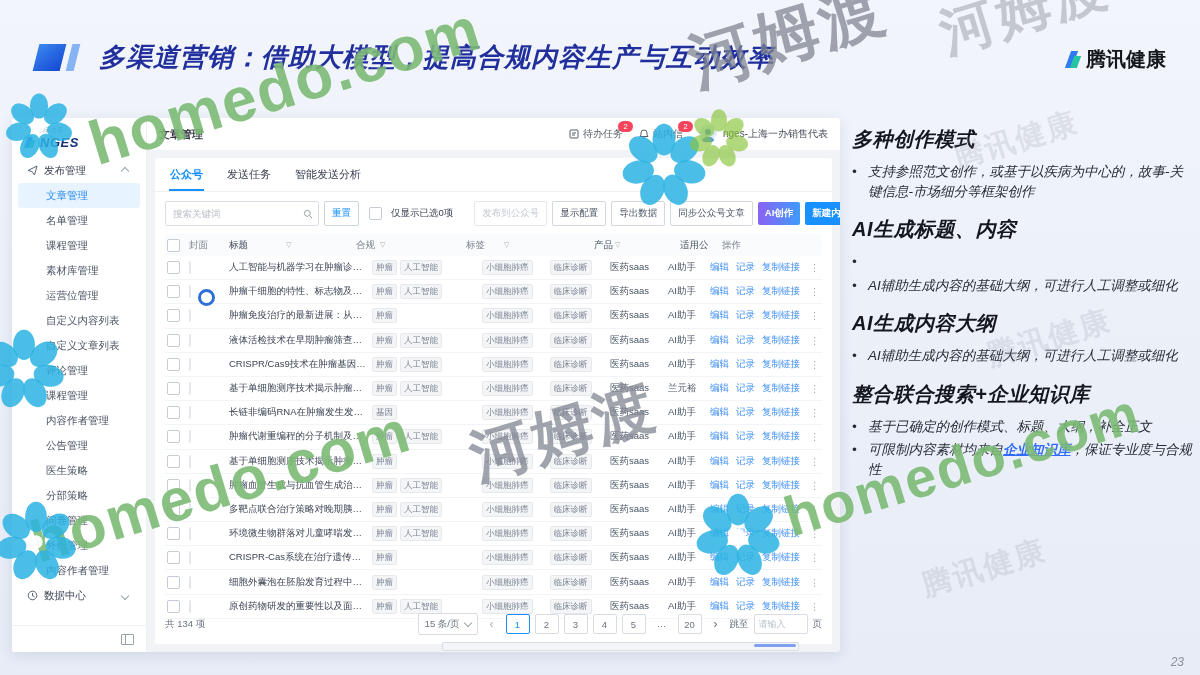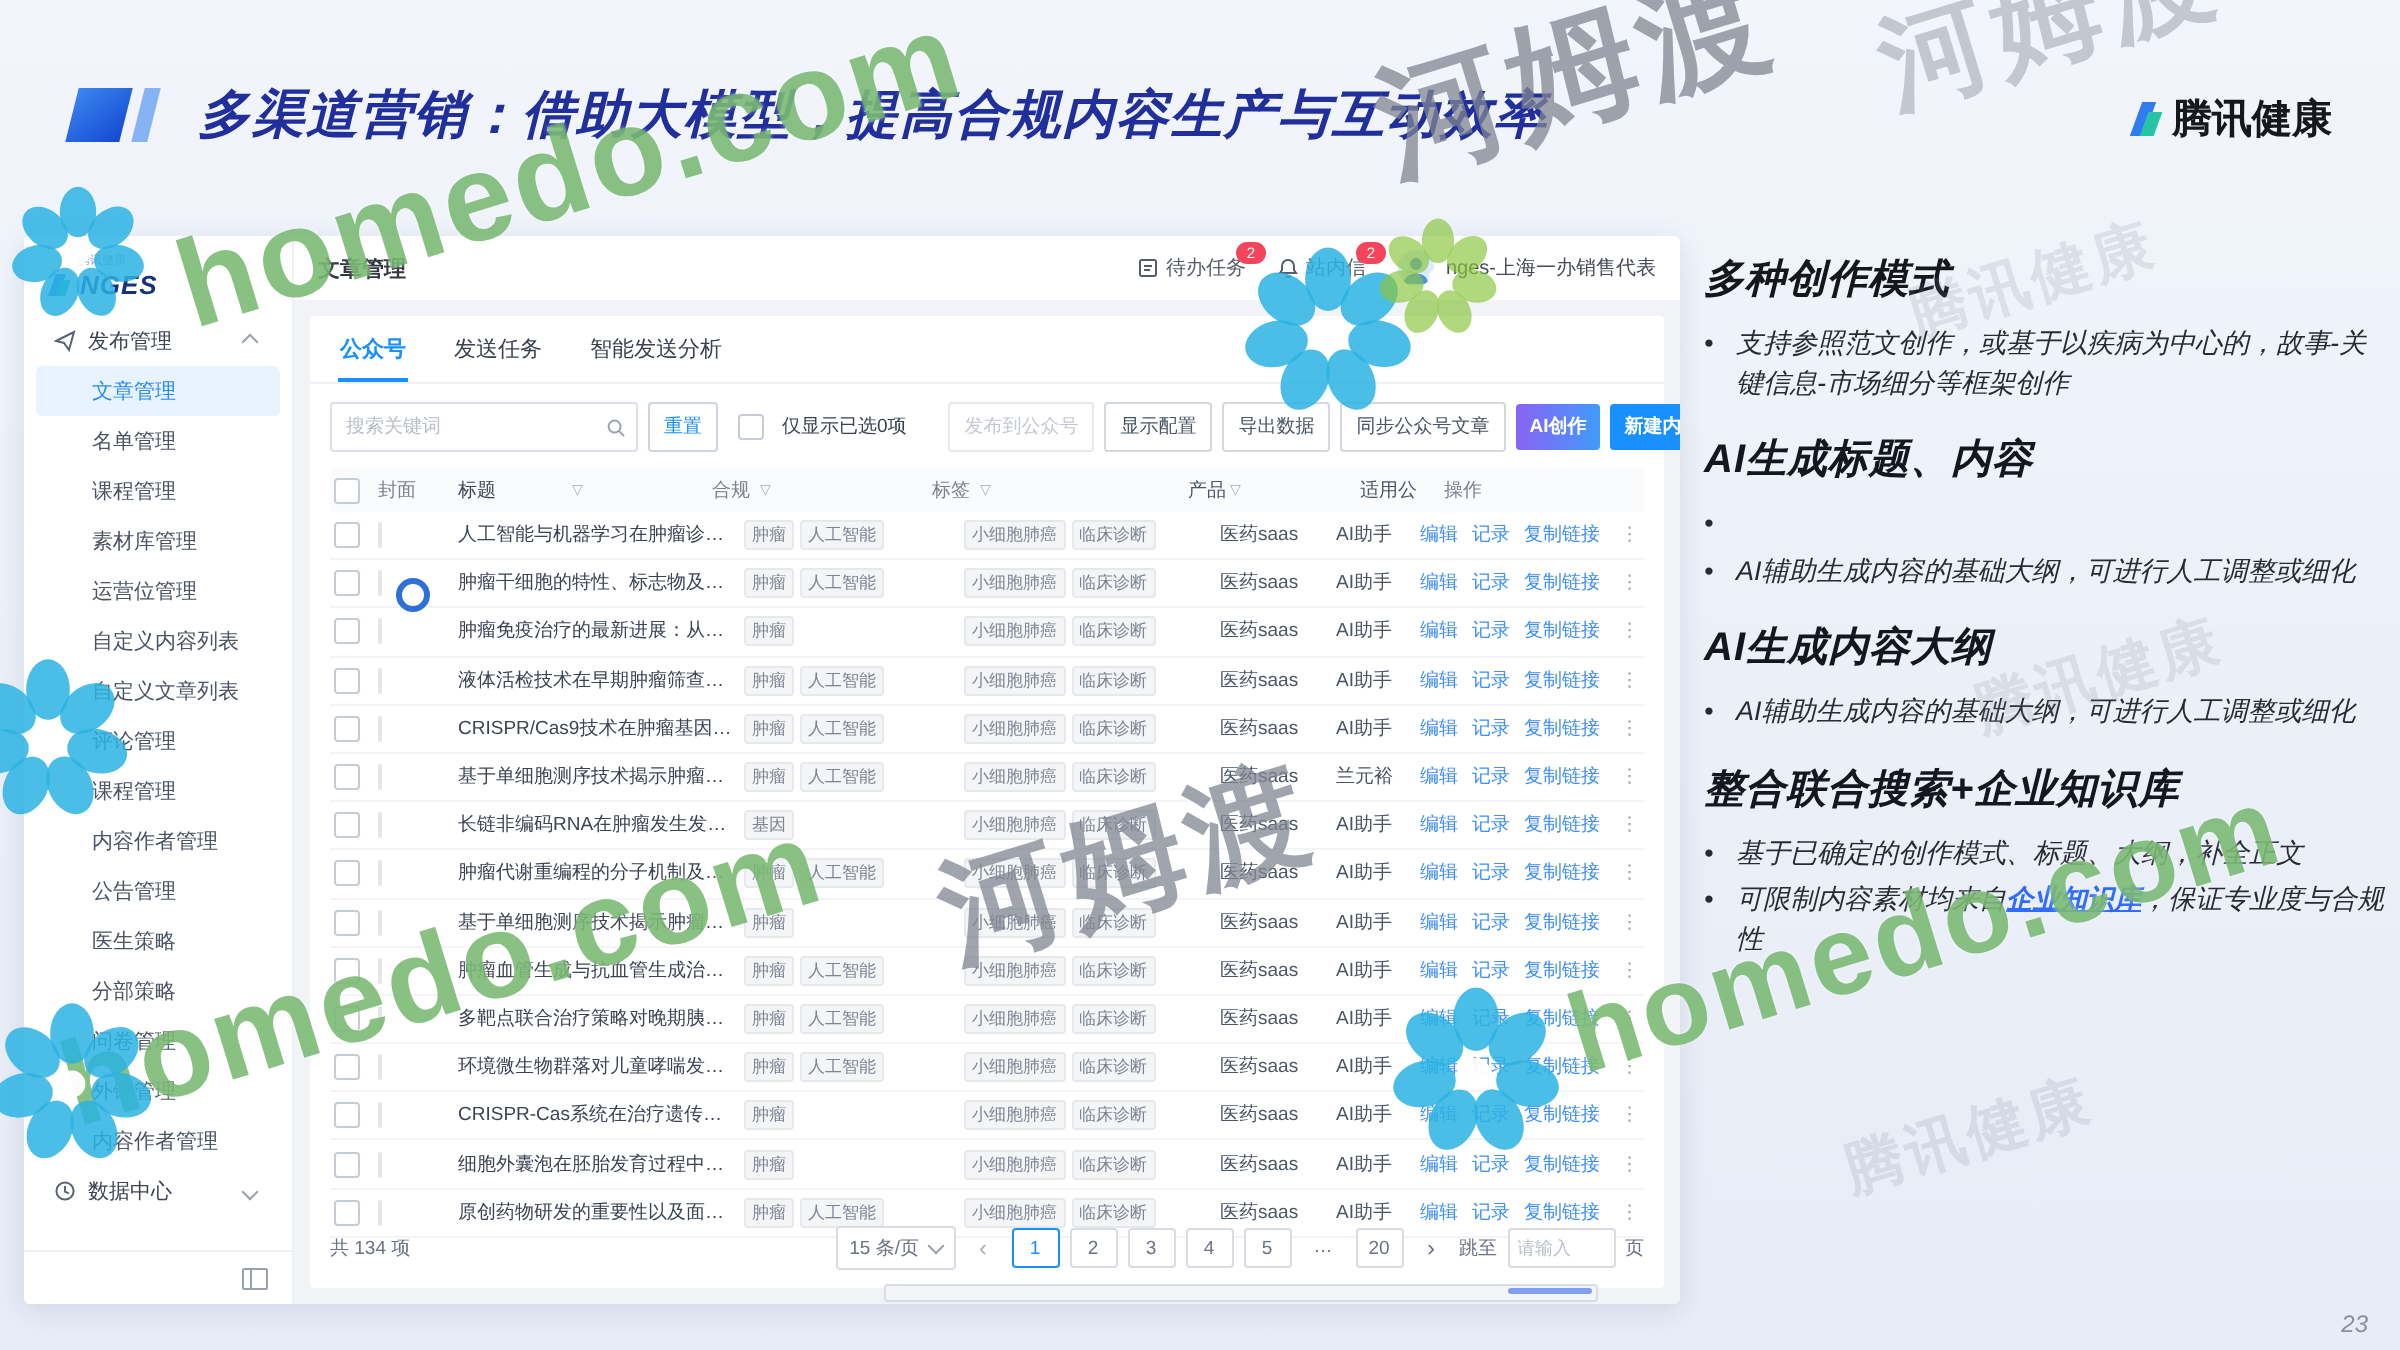--- a/index.html
+++ b/index.html
@@ -79,21 +79,21 @@
   .cover{width:29px;height:19px;border-radius:2px;border:1px solid #e3e6ea;position:relative;overflow:hidden;}
   .cover.bars{background:repeating-linear-gradient(90deg,#b4b9c1 0 3px,#e9ebee 3px 6px);}
   .cover.circle{background:#f6f9ff;}
   .cover.circle::after{content:'';position:absolute;left:8px;top:3px;width:11px;height:11px;border:3px solid #2f6fd8;border-radius:50%;}
   .cover.tech{background:linear-gradient(135deg,#0c2f66,#1b5fae 60%,#3f8fd4);}
   .cover.sketch{background:linear-gradient(135deg,#f5f6f8 35%,#c9ced6 55%,#eef0f3 75%);}
   .cover.dna{background:linear-gradient(120deg,#0a2a5e,#1747a0 55%,#2f7fe0);}
   .cover.light{background:linear-gradient(135deg,#e9f1fa,#cfe0f2);}
   .c-title{flex:1;min-width:0;color:#3c4454;white-space:nowrap;overflow:hidden;text-overflow:ellipsis;padding-right:6px;gap:36px;}
   .c-tags{width:110px;flex:none;display:flex;gap:3px;overflow:hidden;}
-  .c-labels{width:128px;flex:none;display:flex;gap:3px;overflow:hidden;}
+  .c-labels{width:128px;flex:none;display:flex;gap:17px;overflow:hidden;}
   .chip{font-size:8.5px;color:#7c8594;background:#f4f5f7;border:1px solid #e6e8eb;border-radius:2px;padding:0 3px;line-height:13px;white-space:nowrap;}
   .c-product{width:58px;flex:none;color:#4a5566;}
   .c-aud{width:42px;flex:none;color:#4a5566;white-space:nowrap;overflow:hidden;}
   .c-act{width:100px;flex:none;display:flex;gap:7px;white-space:nowrap;align-items:center;}
   .c-act a{color:#3e8ef7;text-decoration:none;cursor:pointer;}
   .c-more{width:12px;flex:none;color:#9aa1ab;cursor:pointer;}
   .funnel{font-size:7px;color:#a6adb8;margin-left:2px;}
 
   .pager{display:flex;align-items:center;padding:9px 10px;font-size:9.5px;color:#6b7280;flex:none;}
   .pg-right{margin-left:auto;display:flex;align-items:center;gap:5px;}

